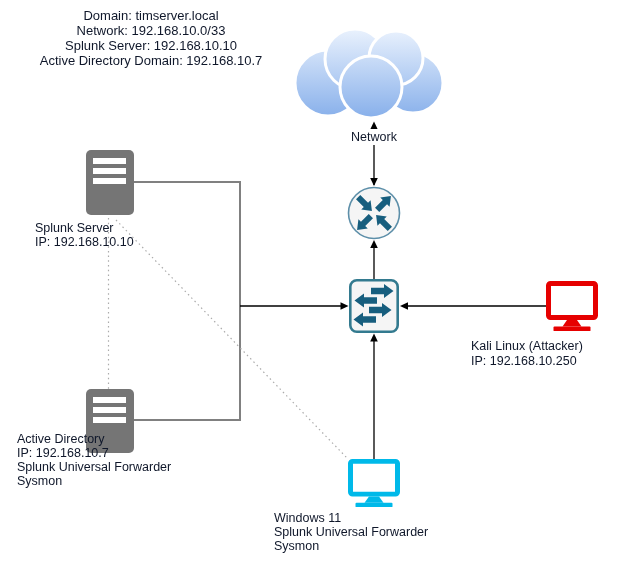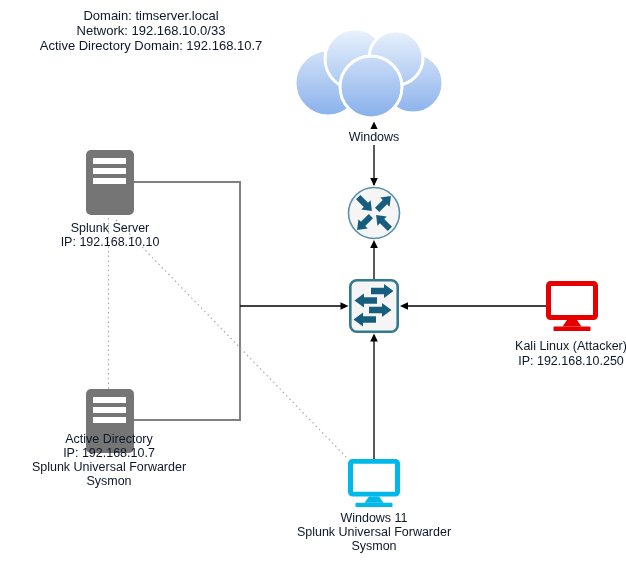--- a/index.html
+++ b/index.html
@@ -3,21 +3,21 @@
 <meta charset="utf-8">
 <style>
   html,body{margin:0;padding:0;background:#fff;}
   #canvas{
     position:relative;width:626px;height:584px;background:#ffffff;
     font-family:"Liberation Sans","DejaVu Sans",sans-serif;color:#0f172a;
     overflow:hidden;
   }
   .connectors{position:absolute;left:0;top:0;z-index:1;}
   .icon{position:absolute;z-index:2;}
-  .node-label{position:absolute;z-index:3;text-align:center;font-size:12.5px;line-height:14px;white-space:nowrap;}
+  .node-label{position:absolute;z-index:3;font-size:12.5px;line-height:14px;white-space:nowrap;}
   .info-block{
     position:absolute;left:10px;top:8px;width:282px;z-index:3;
     text-align:center;font-size:13px;line-height:15px;
   }
   
   .server{position:absolute;background:#757575;border-radius:5px;z-index:2;}
   .server .bar{position:absolute;left:7px;width:33px;height:6px;background:#ffffff;}
   
   .internet-label{
     position:absolute;left:344px;top:129px;width:60px;height:16px;z-index:3;
@@ -60,39 +60,40 @@
     </g>
 
     <line x1="108.5" y1="218" x2="108.5" y2="389" stroke="#ABABAB" stroke-width="1.2" stroke-dasharray="1.5,3.2"></line>
 
     <line x1="116" y1="220" x2="348" y2="459" stroke="#ABABAB" stroke-width="1.2" stroke-dasharray="1.5,3.2"></line>
   </svg>
 
   <div class="info-block">
     <div>Domain: timserver.local</div>
     <div>Network: 192.168.10.0/33</div>
+    <div>Splunk Server: 192.168.10.10</div>
     <div>Active Directory Domain: 192.168.10.7</div>
   </div>
 
   <div class="icon" style="left:292px;top:26px;width:154px;height:94px;">
     <svg width="154" height="94" viewBox="0 0 154 94">
       <defs>
         <linearGradient id="cg" gradientUnits="userSpaceOnUse" x1="0" y1="0" x2="0" y2="94">
           <stop offset="0" stop-color="#EDF4FE"></stop>
           <stop offset="1" stop-color="#85AEEA"></stop>
         </linearGradient>
       </defs>
       <circle cx="36" cy="57" r="33" fill="url(#cg)" stroke="#fff" stroke-width="3"></circle>
       <circle cx="121" cy="57" r="30" fill="url(#cg)" stroke="#fff" stroke-width="3"></circle>
       <circle cx="63" cy="33" r="30" fill="url(#cg)" stroke="#fff" stroke-width="3"></circle>
       <circle cx="104" cy="32" r="27" fill="url(#cg)" stroke="#fff" stroke-width="3"></circle>
       <circle cx="79" cy="61" r="31" fill="url(#cg)" stroke="#fff" stroke-width="3"></circle>
     </svg>
   </div>
-  <div class="internet-label">Windows</div>
+  <div class="internet-label">Network</div>
 
   <div class="icon" style="left:347px;top:186px;width:54px;height:54px;">
     <svg width="54" height="54" viewBox="0 0 54 54">
       <circle cx="27" cy="27" r="25.5" fill="#F5F5F5" stroke="#5D8FA9" stroke-width="1.6"></circle>
       <g fill="#175E7E">
         <g transform="translate(17.5,17.5) rotate(45)">
             <path d="M -9 -3 L 2 -3 L 2 -6.6 L 10.5 0 L 2 6.6 L 2 3 L -9 3 Z"></path>
           </g>
         <g transform="translate(36.5,17.5) rotate(-45)">
             <path d="M -9 -3 L 2 -3 L 2 -6.6 L 10.5 0 L 2 6.6 L 2 3 L -9 3 Z"></path>

